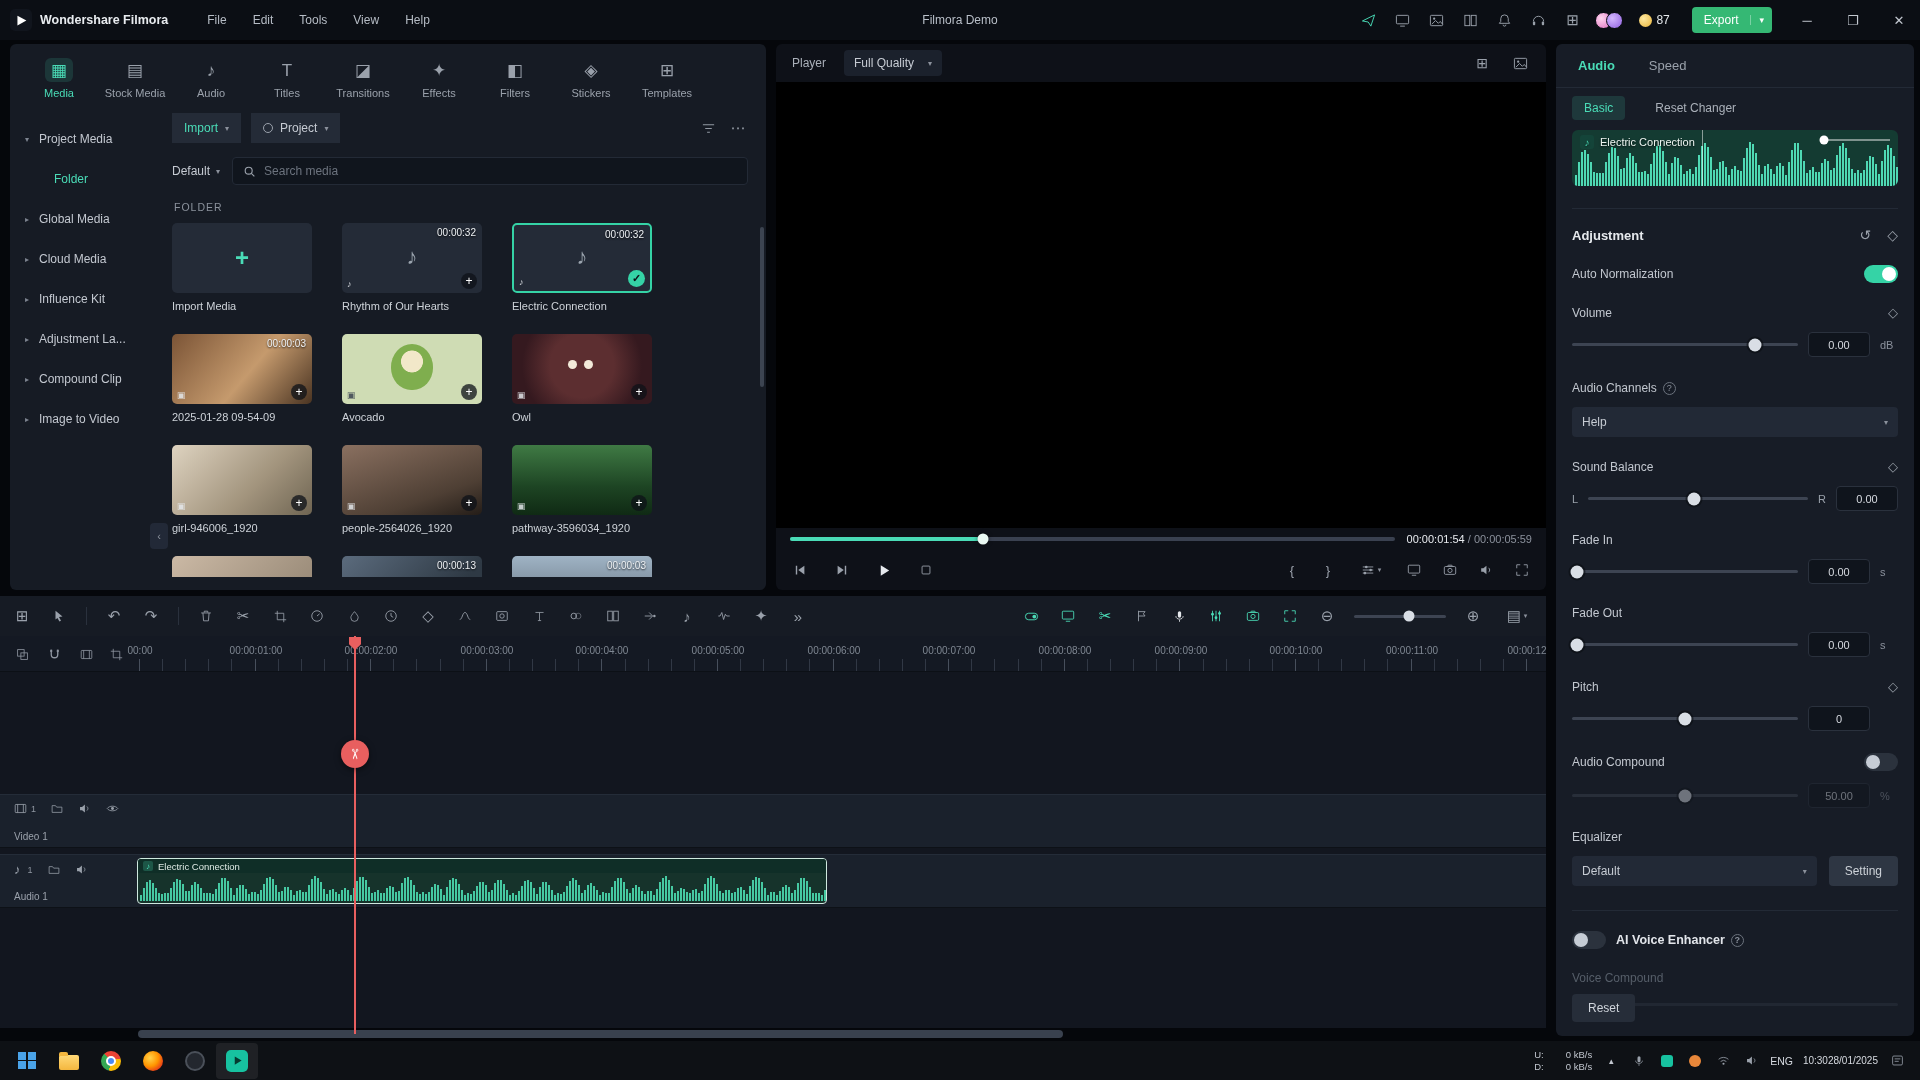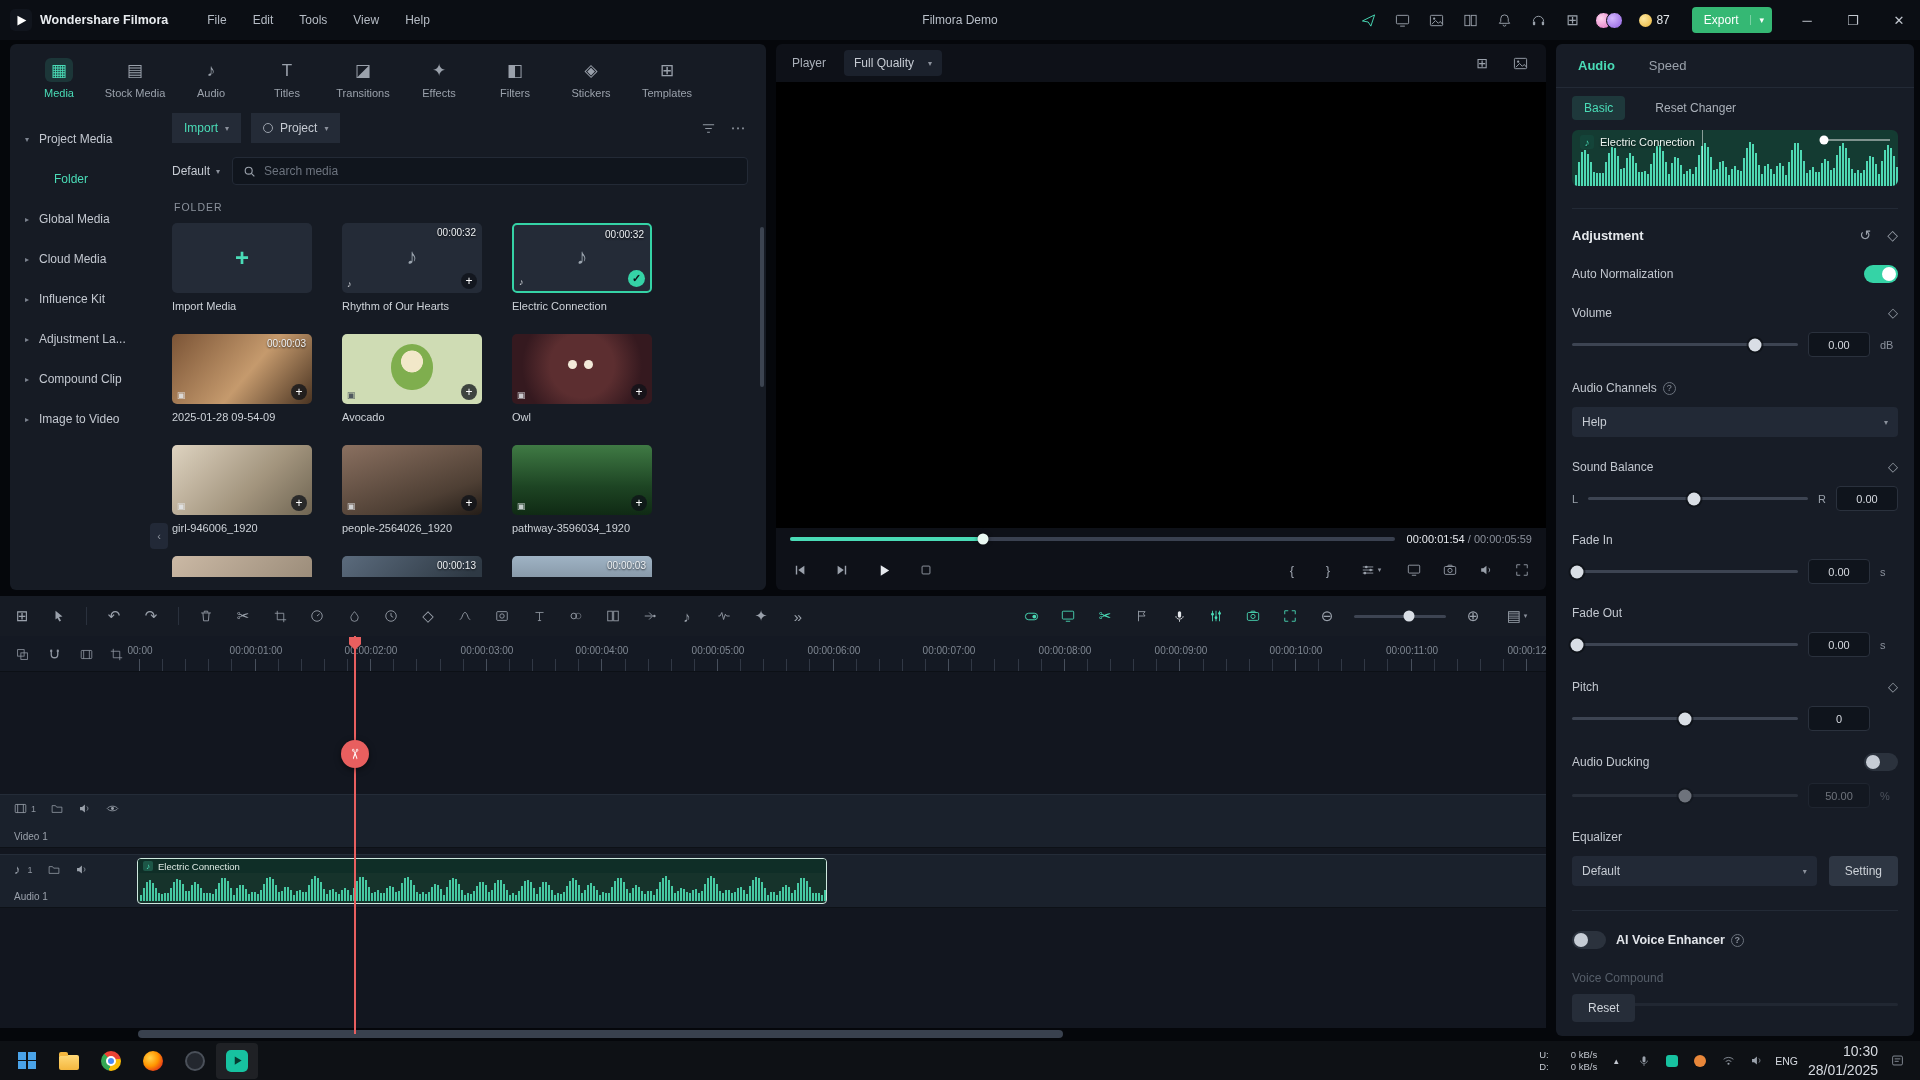--- a/index.html
+++ b/index.html
@@ -188,21 +188,21 @@
   .c-ff{width:20px;height:20px;border-radius:50%;background:radial-gradient(circle at 35% 35%,#ffd24a,#ff9500 45%,#e3321b 80%)}
   .c-dark{width:20px;height:20px;border-radius:50%;background:#23272e;border:2px solid #4a5059}
   .fil-sq{width:22px;height:22px;border-radius:5px;background:#17c2a0;display:flex;align-items:center;justify-content:center}
   .folder-ic{width:20px;height:15px;border-radius:2px;background:linear-gradient(#ffd977,#f4b73f);position:relative;margin-top:3px}
   .folder-ic::before{content:"";position:absolute;left:0;top:-3px;width:9px;height:4px;border-radius:2px 2px 0 0;background:#f4b73f}
   .tk-right{margin-left:auto;display:flex;align-items:center;gap:10px;padding-right:8px}
   .net-speed{display:flex;flex-direction:column;gap:1px;font-size:9.5px;color:#c3c8d0;line-height:1.2}
   .net-speed .r{display:flex;gap:6px;justify-content:space-between;width:58px}
   .tray-ic{color:#c3c8d0;display:flex;align-items:center;justify-content:center;width:18px}
   .tk-lang{font-size:10.5px;color:#d6dae0}
-  .tk-clock{display:flex;flex-direction:column;align-items:flex-end;font-size:14px;color:#d6dae0;line-height:1.35}
+  .tk-clock{display:flex;flex-direction:row;font-size:10px;color:#d6dae0;line-height:1.35}
 </style>
 </head>
 <body>
 
 <svg width="0" height="0" style="position:absolute">
   <defs>
     <symbol id="i-cursor" viewBox="0 0 16 16">
         <path d="M4 2l8 6.5-4 .7 2.3 4.2-1.8 1-2.3-4.2L4 12z" fill="currentColor"></path>
       </symbol>
     <symbol id="i-trash" viewBox="0 0 16 16">
@@ -934,21 +934,21 @@
     </div>
     <div class="slider-row">
       <div class="slider">
           <span class="thumb" style="left:50%"></span>
         </div>
       <div class="valbox">0</div>
       <span class="unit"></span>
     </div>
 
     <div class="prop-row">
-      <span class="lbl">Audio Ducking</span>
+      <span class="lbl">Audio Compound</span>
       <button class="toggle">
           <span class="knob"></span>
         </button>
     </div>
     <div class="slider-row" style="opacity:.45">
       <div class="slider">
           <span class="thumb" style="left:50%"></span>
         </div>
       <div class="valbox">50.00</div>
       <span class="unit">%</span>

